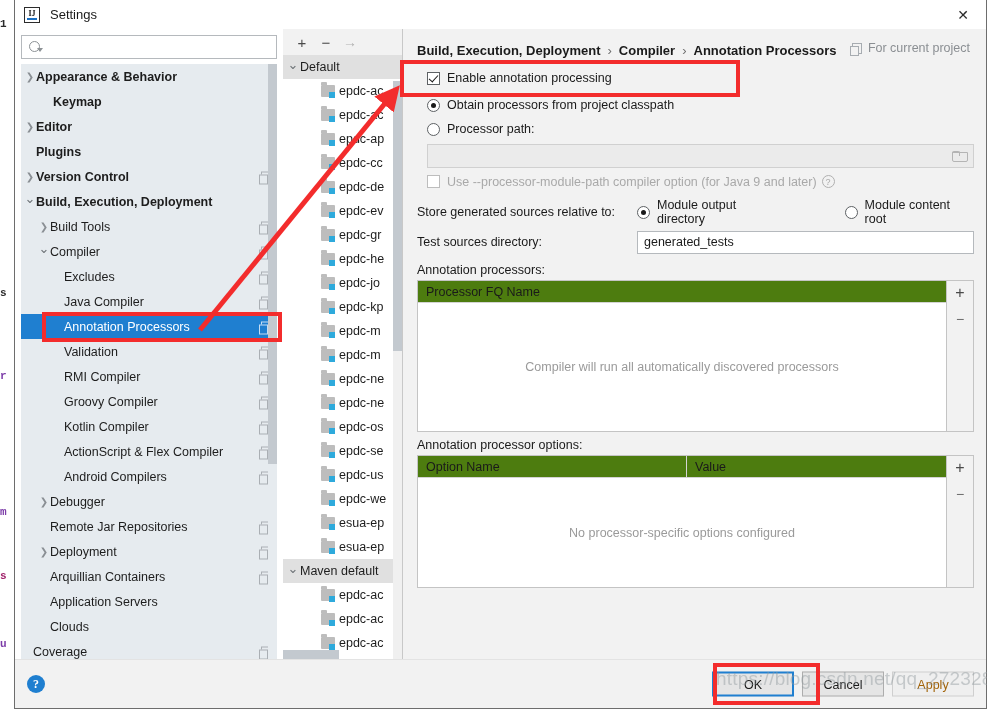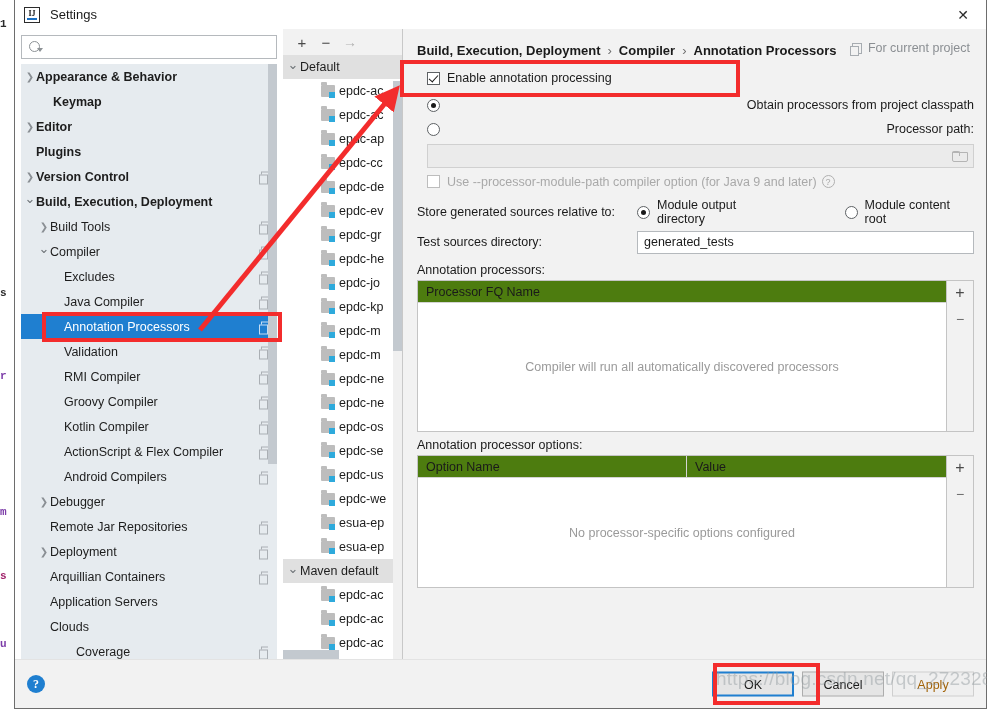--- a/index.html
+++ b/index.html
@@ -219,21 +219,21 @@
     background: #fff; position: relative;
   }
   .rb.checked::after {
     content: ""; position: absolute; left: 3px; top: 3px;
     width: 5px; height: 5px; border-radius: 50%; background: #1a1a1a;
   }
   .lbl { font-size: 12.5px; color: #1a1a1a; }
   .lbl.dis { color: #a9a9a9; }
 
   .enable-row { height: 30px; padding-left: 10px; }
-  .radio-row { height: 24px; padding-left: 10px; justify-content: space-between; }
+  .radio-row { height: 24px; padding-left: 10px; }
 
   .path-field {
     height: 24px; margin: 3px 0 2px 10px; background: #ebebeb;
     border: 1px solid #d0d0d0; display: flex; align-items: center;
     justify-content: flex-end; padding-right: 7px;
   }
   .folder-ic {
     width: 14px; height: 11px; position: relative;
   }
   .folder-ic::before {
@@ -467,21 +467,21 @@
                 <span class="copy-ic"></span>
               </div>
               <div class="tnode" style="padding-left: 17px;">
                 <span class="arrow">&nbsp;</span>
                 <span class="tlabel">Application Servers</span>
               </div>
               <div class="tnode" style="padding-left: 17px;">
                 <span class="arrow">&nbsp;</span>
                 <span class="tlabel">Clouds</span>
               </div>
-              <div class="tnode" style="padding-left: 17px; gap: 26px;">
+              <div class="tnode" style="">
                 <span class="arrow">&nbsp;</span>
                 <span class="tlabel">Coverage</span>
                 <span class="copy-ic"></span>
               </div>
             </div>
           <div class="tree-scroll">
             <div class="thumb"></div>
           </div>
         </div>
       </div>

